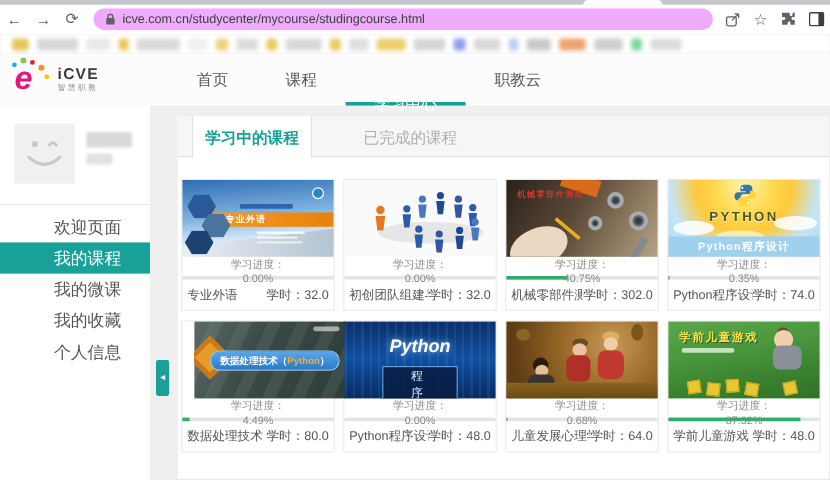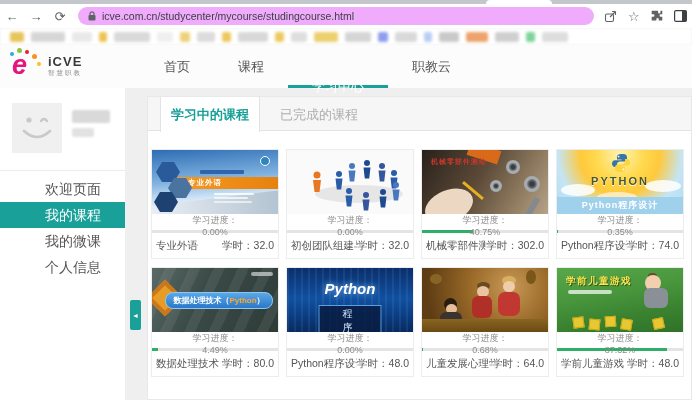--- a/index.html
+++ b/index.html
@@ -40,21 +40,21 @@
   .uname-blob { position:absolute; background:#d9d9d9; border-radius:2px; filter:blur(1.2px); }
   .side-sep { position:absolute; top:82px; left:0; width:125px; border-top:1px solid #ececec; }
   .side-menu { position:absolute; top:88px; left:0; width:125px; }
   .side-item { height:26px; line-height:26px; padding-left:45px; font-size:14px; color:#555; cursor:pointer; }
   .side-item.active { background:var(--accent); color:#fff; }
 
   .collapse-handle { position:absolute; left:130px; top:300px; width:11px; height:30px; background:var(--accent); border-radius:2px; color:#fff; font-size:7px; display:flex; align-items:center; justify-content:center; cursor:pointer; }
 
   
   .panel { position:absolute; left:147px; top:96px; width:545px; height:304px; background:#fff; border:1px solid #e8e8e8; }
-  .tabbar { height:34px; background:#f6f6f6; border-bottom:1px solid #e3e3e3; display:flex; padding-left:12px; }
+  .tabbar { height:34px; background:#f6f6f6; border-bottom:1px solid #e3e3e3; display:flex; padding-left:12px;gap:23px; }
   .tab { height:35px; margin-bottom:-1px; display:flex; align-items:center; justify-content:center; font-size:13px; cursor:pointer; }
   .tab.active { width:100px; background:#fff; border-left:1px solid #e3e3e3; border-right:1px solid #e3e3e3; color:var(--accent); font-weight:bold; }
   .tab.inactive { width:118px; color:#aeaeae; }
 
   .course-grid { display:grid; grid-template-columns:repeat(4,128px); gap:8px 7px; padding:18px 0 0 3px; }
   .card { width:128px; height:110px; border:1px solid #ececec; background:#fff; cursor:pointer; }
   .card-img { width:126px; height:64px; position:relative; overflow:hidden; }
   .card-progress { height:16px; display:flex; align-items:center; padding:0 4px; font-size:9px; color:#8a8a8a; white-space:nowrap;flex-direction:column; }
   .progress-track { height:3px; background:#e4e4e4; }
   .progress-fill { height:3px; background:var(--pfill); width:0; }
@@ -74,21 +74,21 @@
   .a3-orange { position:absolute; top:-4px; left:46px; width:32px; height:14px; background:#d86a1a; transform:rotate(18deg); }
   .a3-hand { position:absolute; bottom:-8px; left:2px; width:50px; height:32px; background:#ecd7c2; border-radius:50%; transform:rotate(-22deg); }
   .a3-pencil { position:absolute; bottom:22px; left:38px; width:26px; height:3px; background:#e8b020; transform:rotate(40deg); }
   .ring { position:absolute; border-radius:50%; border:3px solid #a7acb1; background:radial-gradient(circle,#3a3d40 30%,#82878c 70%); }
   .a3-ruler { position:absolute; right:2px; bottom:-2px; width:34px; height:6px; background:#85898d; transform:rotate(-60deg); }
   .art4 { background:radial-gradient(circle at 50% 8%,#fff3b0 0%,#ffd94e 28%,#ffc93c 46%,#c4e5f6 72%,#aadaf1 100%); }
   .cloud { position:absolute; background:#fff; border-radius:50%; opacity:.85; }
   .a4-python { position:absolute; top:25px; width:126px; text-align:center; font-size:11px; font-weight:900; color:#4a5528; letter-spacing:2px; text-shadow:0 1px 0 #fff; }
   .a4-band { position:absolute; bottom:0; left:0; width:126px; height:17px; background:#9fd0ec; color:#fff; font-size:9px; font-weight:bold; text-align:center; line-height:17px; letter-spacing:1px; }
   .pylogo { position:absolute; top:3px; left:54px; }
-  .art5 { background:linear-gradient(115deg,#5a6a66,#3a4a46 40%,#2e3c38); }
+  .art5 { background:linear-gradient(115deg,#5a6a66,#3a4a46 40%,#2e3c38);margin-left:10px; }
   .a5-stripes { position:absolute; inset:0; background:repeating-linear-gradient(115deg,transparent 0 12px,rgba(255,255,255,.07) 12px 22px); }
   .a5-diamond { position:absolute; left:0px; top:17px; width:26px; height:26px; background:#e89c28; transform:rotate(45deg); box-shadow:inset 0 0 0 4px #c87818; }
   .a5-banner { position:absolute; left:13px; right:5px; top:24px; height:17px; background:linear-gradient(180deg,#5aa8e8,#2a78c8); border:1px solid #8ec6f2; border-radius:8px; color:#fff; font-size:8px; font-weight:bold; text-align:center; line-height:15px; }
   .a5-py { color:#ffa726; }
   .a5-logo { position:absolute; top:4px; right:5px; width:22px; height:4px; background:rgba(255,255,255,.55); border-radius:2px; }
   .art6 { background:linear-gradient(180deg,#0b2f6b 0%,#1150a0 48%,#0b3c80 76%,#082a5e 100%); }
   .a6-streaks { position:absolute; inset:0; background:repeating-linear-gradient(90deg,rgba(130,190,255,.10) 0 2px,transparent 2px 7px); }
   .a6-python { position:absolute; top:12px; width:126px; text-align:center; color:#fff; font-size:15px; font-weight:900; font-style:italic; text-shadow:0 0 6px #7fc4ff; }
   .a6-badge { position:absolute; top:37px; left:50%; transform:translateX(-50%); padding:1px 23px; background:rgba(8,28,66,.85); border:1px solid #5aa0e0; border-radius:0; color:#d4e8ff; font-size:10px; letter-spacing:1px; }
   .art7 { background:radial-gradient(circle at 70% 30%,#c89858 0%,#9a6a28 40%,#5e3c14 85%); }
@@ -199,20 +199,21 @@
       <path d="M12 28q13 12 26 0" fill="none" stroke="#c9c9c9" stroke-width="2.6" stroke-linecap="round"></path>
     </svg>
   </div>
   <div class="uname-blob" style="left:72px;top:22px;width:38px;height:13px"></div>
   <div class="uname-blob" style="left:72px;top:40px;width:22px;height:9px;background:#e2e2e2"></div>
   <div class="side-sep"></div>
   <div class="side-menu">
     <div class="side-item">欢迎页面</div>
     <div class="side-item active">我的课程</div>
     <div class="side-item">我的微课</div>
+    <div class="side-item">我的收藏</div>
     <div class="side-item">个人信息</div>
   </div>
 </div>
 <div class="collapse-handle">◄</div>
 
 <div class="panel">
   <div class="tabbar">
     <div class="tab active">学习中的课程</div>
     <div class="tab inactive">已完成的课程</div>
   </div>

